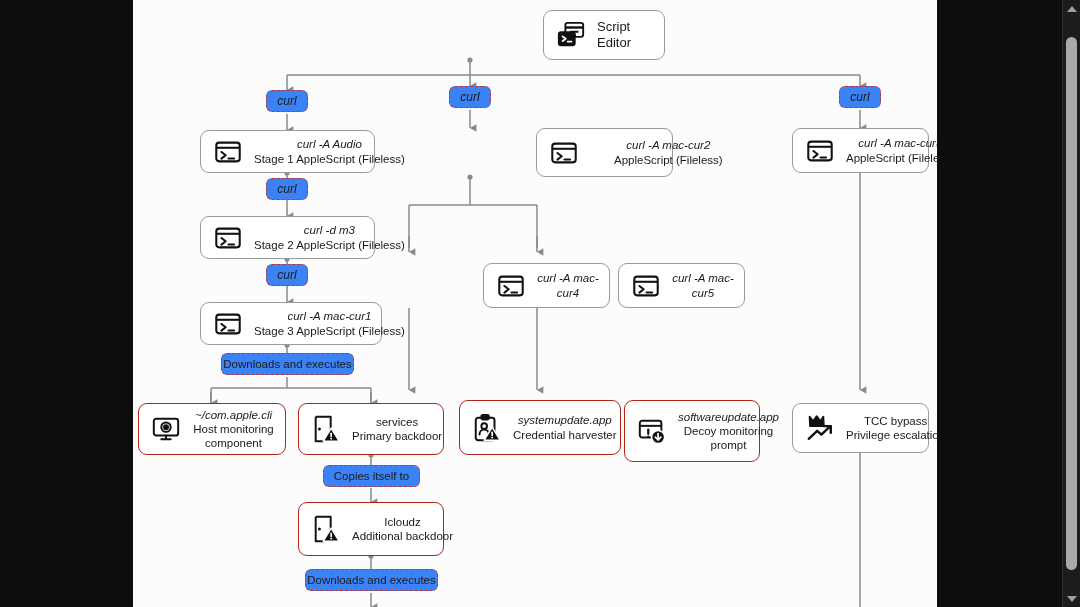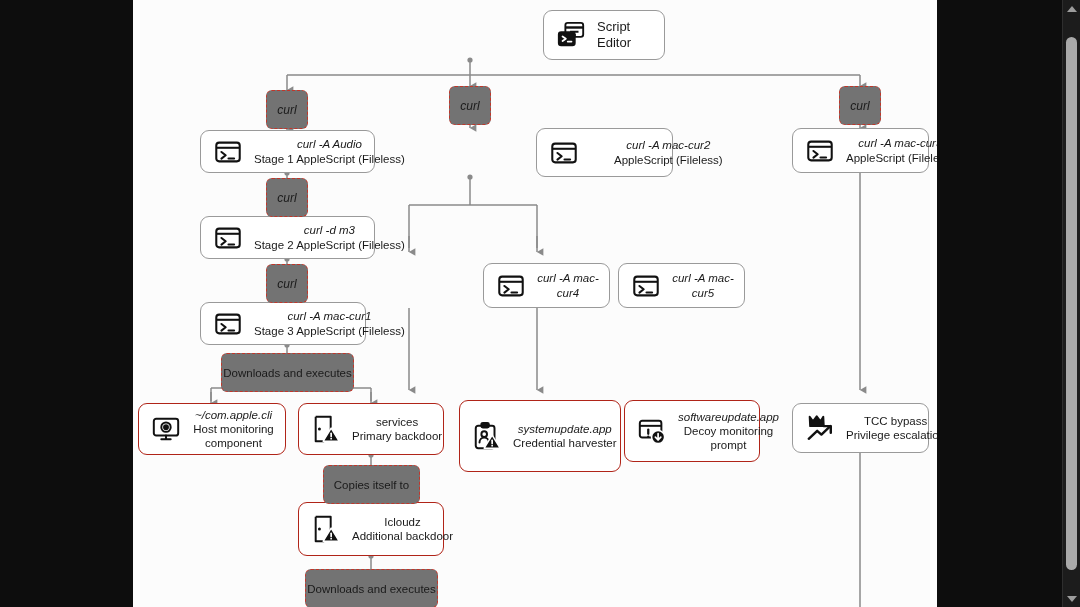--- a/index.html
+++ b/index.html
@@ -19,22 +19,22 @@
   .node .ico{flex:0 0 auto;width:34px;height:34px;display:flex;align-items:center;justify-content:center;color:#111;}
   .node .ico svg{width:30px;height:30px;display:block;}
   .node .txt{flex:1 1 auto;text-align:center;line-height:1.22;color:#1a1a1a;}
   .node .t1{display:block;font-size:11.5px;font-style:italic;white-space:nowrap;}
   .node .t2{display:block;font-size:11.5px;white-space:nowrap;}
   .node.single .txt{font-size:11.5px;font-style:italic;}
   .node.title .txt{text-align:left;font-size:13px;font-style:normal;}
 
   
   .elabel{position:absolute;box-sizing:border-box;display:flex;align-items:center;justify-content:center;
-          background:#737373;border:1.5px dashed #c2362a;border-radius:6px;
-          color:#1a1a1a;font-size:11.5px;white-space:nowrap;height:39px;padding:0 9px;}
+          background:#3b82f6;border:1.5px dashed #c2362a;border-radius:6px;
+          color:#1a1a1a;font-size:11.5px;white-space:nowrap;height:22px;padding:0 9px;}
   .elabel.curl{font-style:italic;font-size:12px;}
 
   
   #scrollbar{position:absolute;right:0;top:0;width:17px;height:607px;background:#1c1c1c;border-left:1px solid #2e2e2e;}
   #sb-up,#sb-down{position:absolute;left:0;width:17px;height:17px;display:flex;align-items:center;justify-content:center;}
   #sb-up{top:0;}
   #sb-down{bottom:0;}
   #sb-up .ar{width:0;height:0;border-left:5px solid transparent;border-right:5px solid transparent;border-bottom:6px solid #9d9d9d;}
   #sb-down .ar{width:0;height:0;border-left:5px solid transparent;border-right:5px solid transparent;border-top:6px solid #9d9d9d;}
   #sb-thumb{position:absolute;left:3px;top:20px;width:11px;height:533px;background:#a9a9a9;border-radius:6px;}
@@ -137,21 +137,21 @@
             <path d="M9 16 L13.5 19.5 L9 23" stroke-linecap="round" stroke-linejoin="round"></path>
             <path d="M16.5 23 H22.5" stroke-linecap="round"></path>
           </svg>
         </span>
         <span class="txt">
           <span class="t1">curl -d m3</span>
           <span class="t2">Stage 2 AppleScript (Fileless)</span>
         </span>
       </div>
 
-      <div class="node" style="left:67px;top:302px;width:166px;height:43px;">
+      <div class="node" style="left:67px;top:302px;width:182px;height:43px;">
         <span class="ico">
           <svg viewBox="0 0 32 32" fill="none" stroke="#111" stroke-width="2.2">
             <rect x="3.5" y="6" width="25" height="20" rx="3"></rect>
             <path d="M3.5 11.5 H28.5"></path>
             <path d="M9 16 L13.5 19.5 L9 23" stroke-linecap="round" stroke-linejoin="round"></path>
             <path d="M16.5 23 H22.5" stroke-linecap="round"></path>
           </svg>
         </span>
         <span class="txt">
           <span class="t1">curl -A mac-cur1</span>
@@ -238,21 +238,21 @@
           <svg viewBox="0 0 32 32" fill="none" stroke="#111" stroke-width="2.2">
             <rect x="3.5" y="6" width="25" height="20" rx="3"></rect>
             <path d="M3.5 11.5 H28.5"></path>
             <path d="M9 16 L13.5 19.5 L9 23" stroke-linecap="round" stroke-linejoin="round"></path>
             <path d="M16.5 23 H22.5" stroke-linecap="round"></path>
           </svg>
         </span>
         <span class="txt">curl -A mac-cur5</span>
       </div>
 
-      <div class="node red" style="left:326px;top:400px;width:162px;height:72px;justify-content:space-between;">
+      <div class="node red" style="left:326px;top:400px;width:162px;height:55px;justify-content:space-between;">
         <span class="ico">
           <svg viewBox="0 0 32 32" fill="none" stroke="#111" stroke-width="2.1">
             <rect x="4" y="5" width="20" height="24" rx="2.6"></rect>
             <rect x="10" y="2" width="8" height="5" rx="1.6" fill="#111" stroke="#111"></rect>
             <circle cx="13" cy="14" r="3"></circle>
             <path d="M8 23 c0-3.4 2.4-5.4 5-5.4 s5 2 5 5.4" stroke-linecap="round"></path>
             <path d="M21.5 15 L30 29 H13 Z" fill="#111" stroke="#fff" stroke-width="1.6" stroke-linejoin="round"></path>
             <path d="M21.5 20.5 V24" stroke="#fff" stroke-width="1.8" stroke-linecap="round"></path>
             <circle cx="21.5" cy="26.3" r="1" fill="#fff" stroke="none"></circle>
           </svg>

